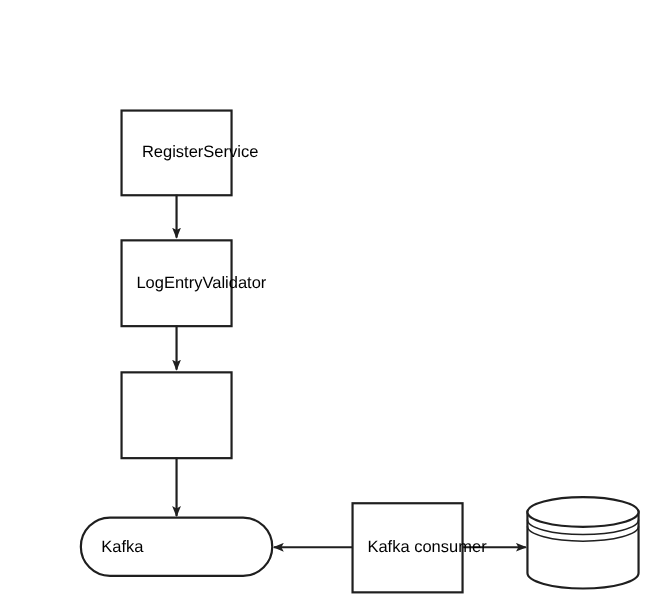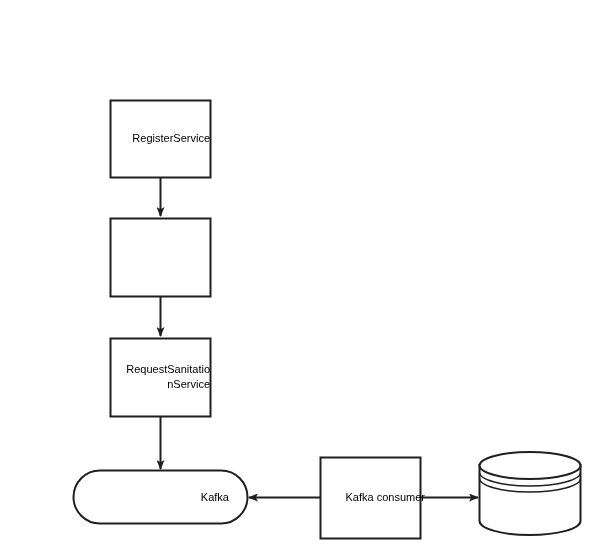--- a/index.html
+++ b/index.html
@@ -16,27 +16,28 @@
   }
   #diagram-canvas {
     position: absolute;
     left: 0;
     top: 0;
     width: 600px;
     height: 555px;
   }
   .node-label {
     position: absolute;
-    text-align: right;
+    text-align: left;
     color: #000000;
     font-family: "Liberation Sans", sans-serif;
-    font-size: 11px;
+    font-size: 15px;
     line-height: 15px;
     white-space: pre;
     pointer-events: none;
+    margin-left: 19px;
   }
   .svg-layer {
     position: absolute;
     left: 0;
     top: 0;
   }
 </style>
 </head>
 <body>
 
@@ -72,22 +73,21 @@
 
     <line x1="160.5" y1="416" x2="160.5" y2="469" stroke="#1f1f1f" stroke-width="2" marker-end="url(#arrowhead)"></line>
 
     <line x1="320" y1="497.5" x2="249" y2="497.5" stroke="#1f1f1f" stroke-width="2" marker-end="url(#arrowhead)"></line>
 
     <line x1="420" y1="497.5" x2="478" y2="497.5" stroke="#1f1f1f" stroke-width="2" marker-end="url(#arrowhead)"></line>
   </svg>
 
   <div class="node-label" style="left:110px; top:131px; width:100px;">RegisterService</div>
 
+  <div class="node-label" style="left:105px; top:250px; width:110px;">LogEntryValidator</div>
 
-  <div class="node-label" style="left:110px; top:362px; width:100px;">RequestSanitatio
-nService</div>
 
   <div class="node-label" style="left:73px; top:490px; width:156px;">Kafka</div>
 
   <div class="node-label" style="left:315px; top:490px; width:110px;">Kafka consumer</div>
 
 
 </div>
 
 </body></html>

